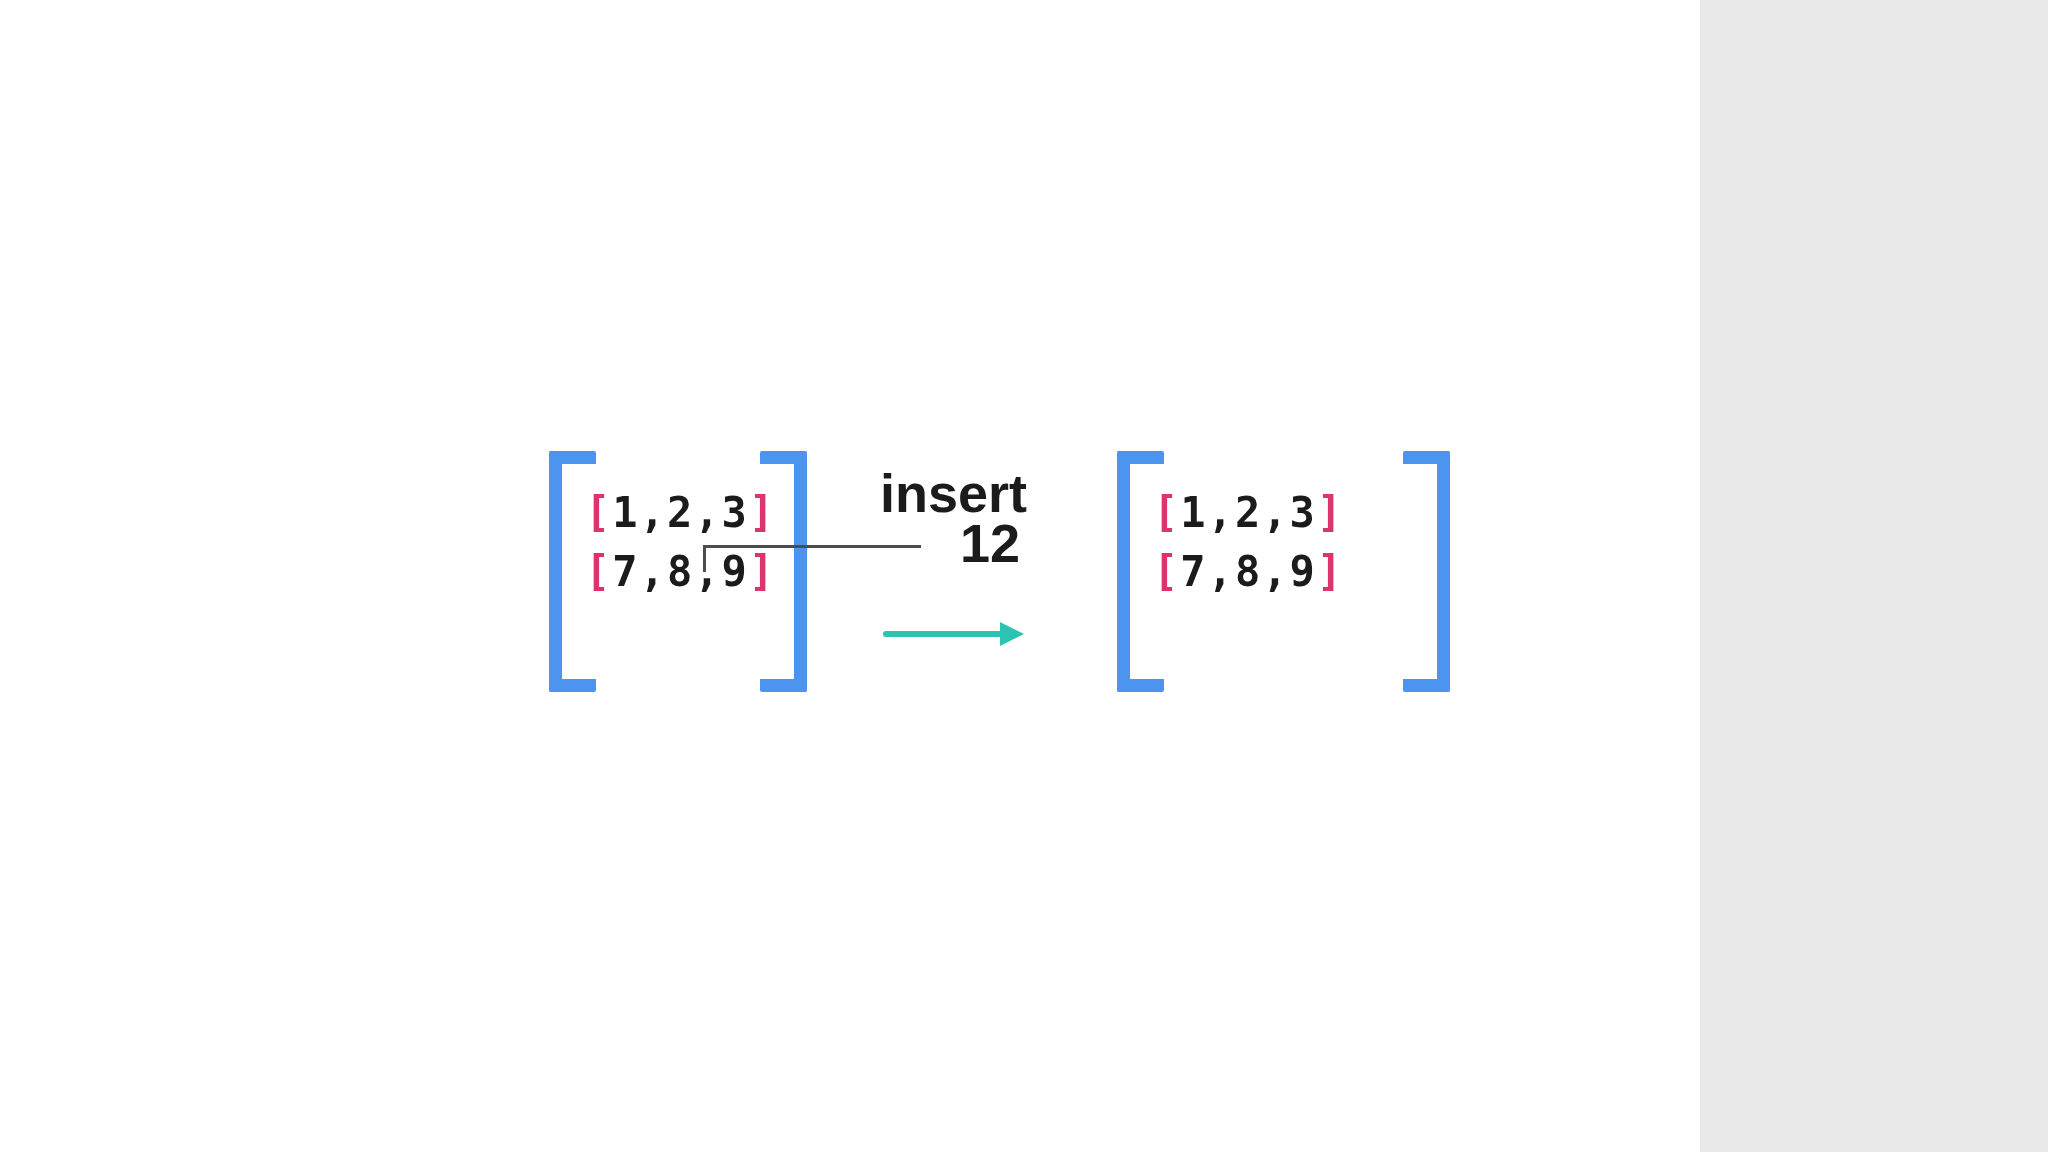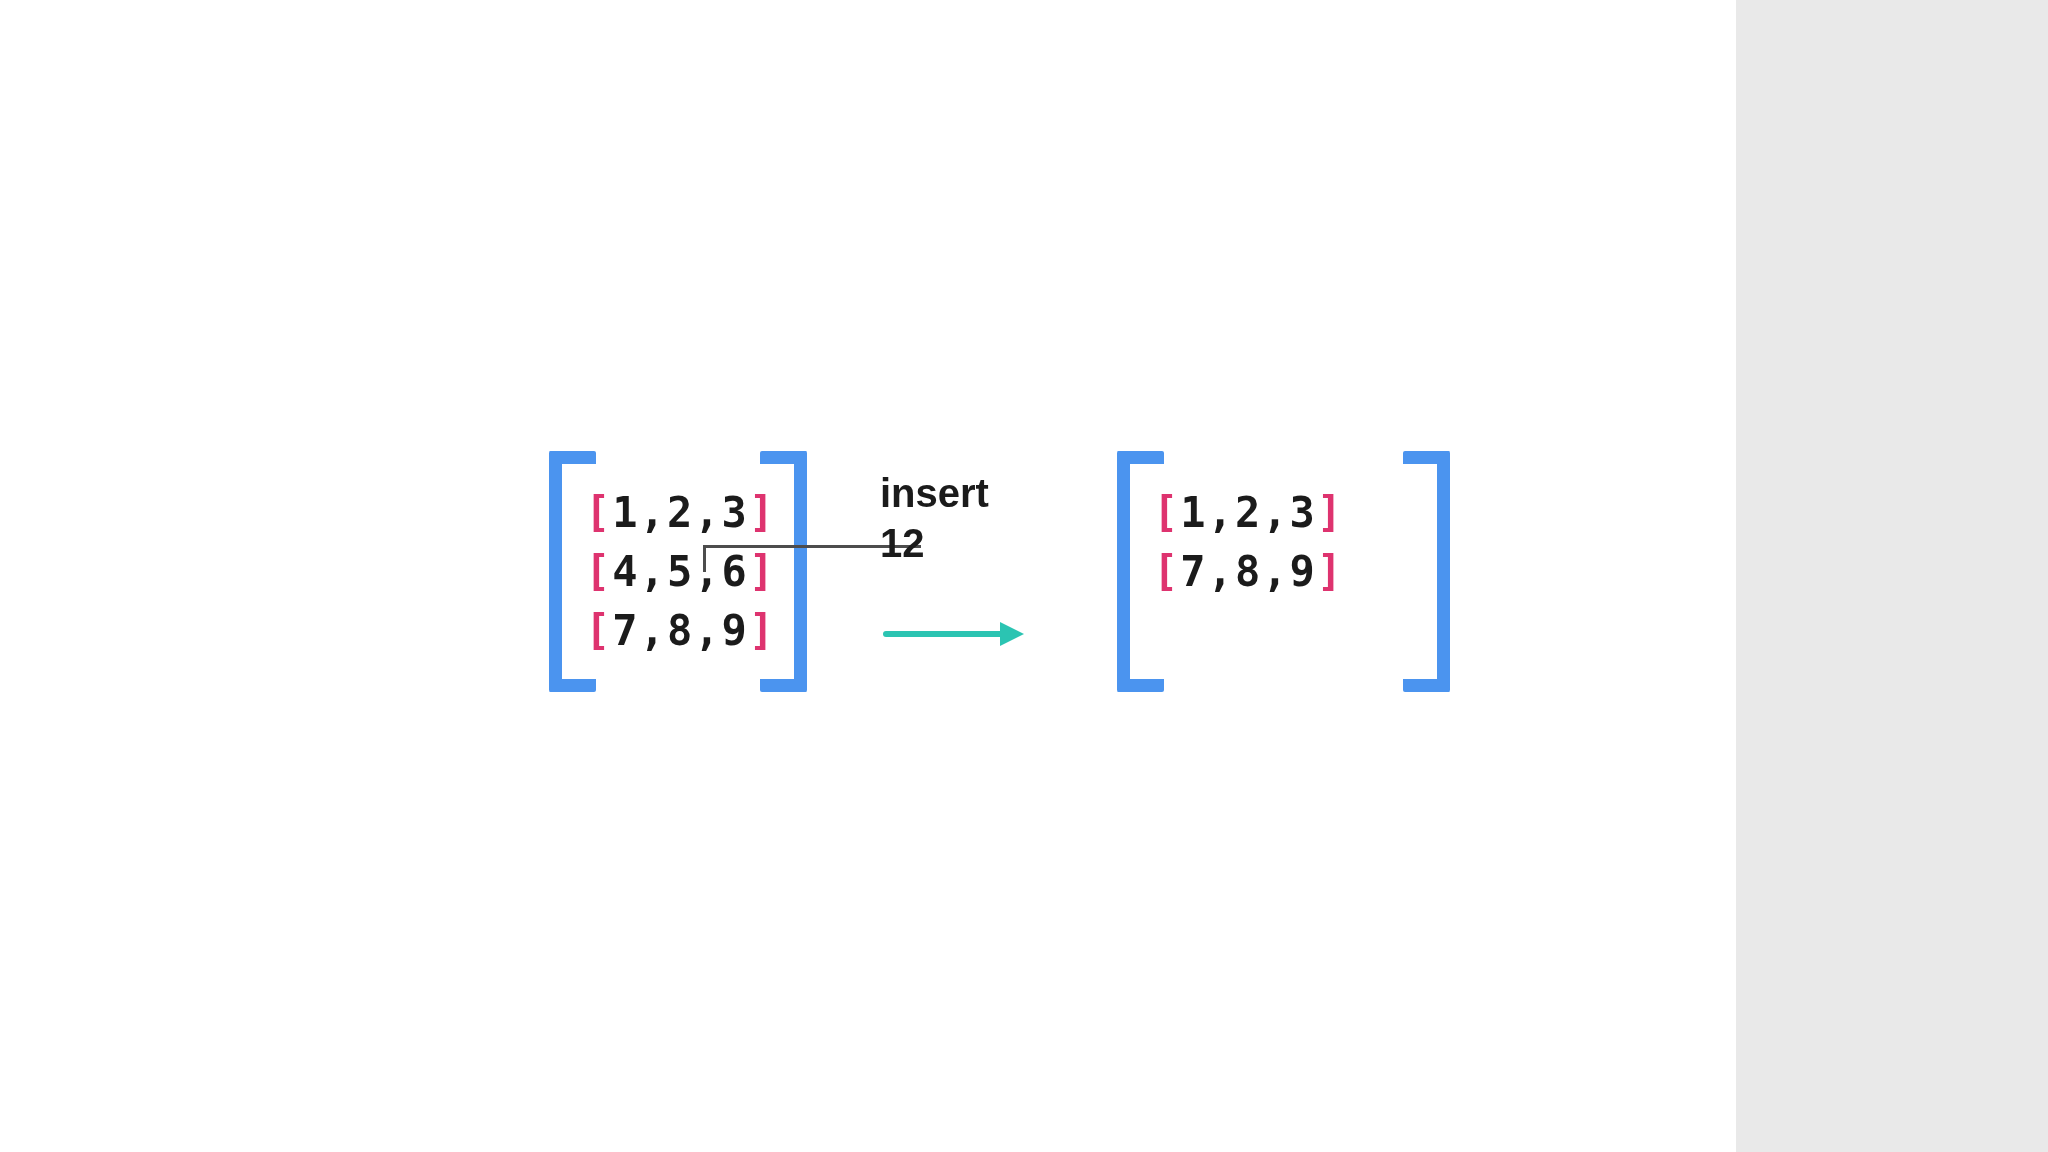--- a/index.html
+++ b/index.html
@@ -4,21 +4,20 @@
 <style>
   html, body { margin: 0; padding: 0; }
   body { background: #e9e9e9; }
   .canvas {
     position: relative;
     width: 1700px;
     height: 1152px;
     background: var(--background, #ffffff);
     overflow: hidden;
     font-family: "DejaVu Sans Mono", monospace;
-    padding-left: 36px;
   }
 
   
   .matrix { position: absolute; }
   .matrix.before { left: 549px; top: 451px; width: 258px; height: 241px; }
   .matrix.after  { left: 1117px; top: 451px; width: 333px; height: 241px; }
 
   .bracket {
     position: absolute;
     top: 0; bottom: 0;
@@ -53,24 +52,24 @@
     margin: 0 -2px;
     border-radius: 4px;
   }
 
   
   .insert-label {
     position: absolute;
     left: 880px;
     top: 468px;
     width: 140px;
-    text-align: left;
+    text-align: right;
     font-family: "Liberation Sans", sans-serif;
     font-weight: 700;
-    font-size: 40px;
+    font-size: 54px;
     line-height: 50px;
     color: var(--text-dark, #1b1b1b);
   }
 
   
   .connector {
     position: absolute;
     left: 703px;
     top: 545px;
     width: 215px;
@@ -90,21 +89,20 @@
 </style>
 </head>
 <body>
 
 <div class="canvas">
 
   <div class="matrix before">
     <div class="bracket left"></div>
     <div class="rows">
         <div class="mrow"><span class="pbr">[</span><span class="num">1</span><span class="sep">,</span><span class="num">2</span><span class="sep">,</span><span class="num">3</span><span class="pbr">]</span></div>
-        <div class="mrow"><span class="pbr">[</span><span class="num">4</span><span class="sep">,</span><span class="num">5</span><span class="sep">,</span><span class="num">6</span><span class="pbr">]</span></div>
         <div class="mrow"><span class="pbr">[</span><span class="num">7</span><span class="sep">,</span><span class="num">8</span><span class="sep">,</span><span class="num">9</span><span class="pbr">]</span></div>
       </div>
     <div class="bracket right"></div>
   </div>
 
   <div class="connector"></div>
 
   <div class="insert-label">
     <div>insert</div>
     <div>12</div>

